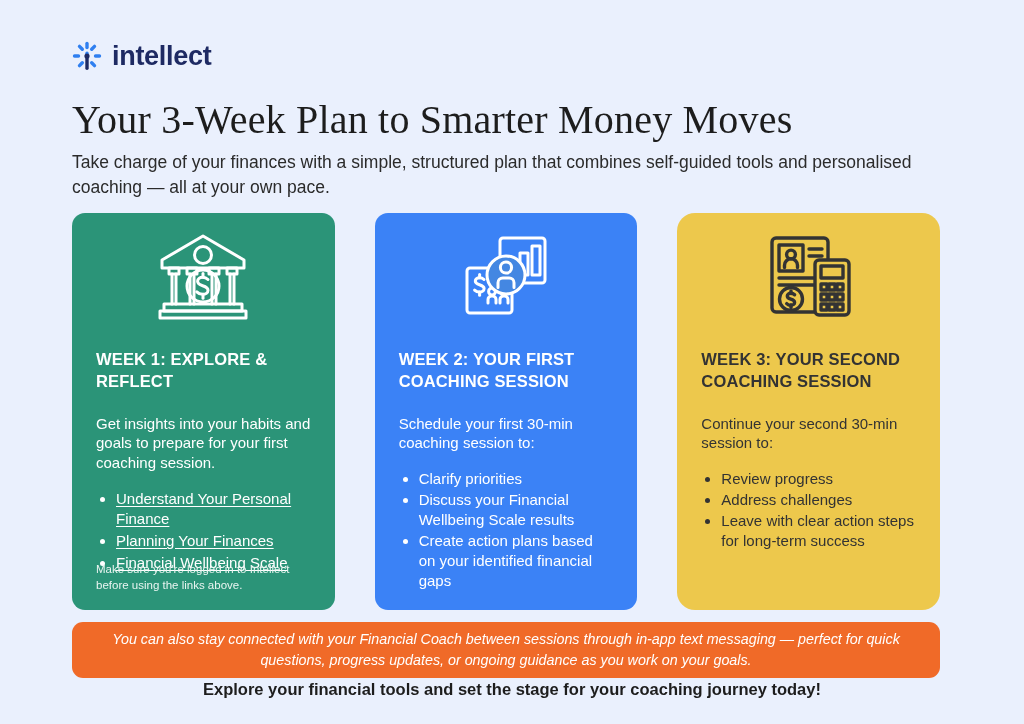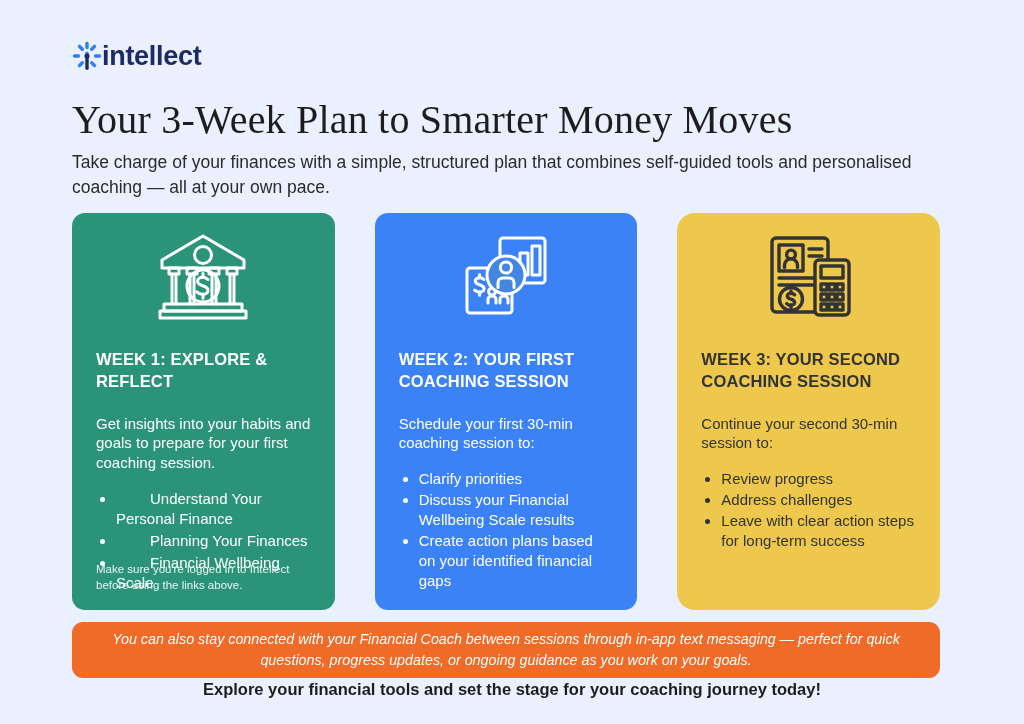--- a/index.html
+++ b/index.html
@@ -23,20 +23,21 @@
     padding: 0;
   }
 
   
   .logo-row {
     position: absolute;
     left: 72px;
     top: 41px;
     display: flex;
     align-items: center;
+    gap: 10px;
   }
   .logo-mark { width: 30px; height: 30px; display: block; }
   .logo-word {
     font-size: 27px;
     font-weight: bold;
     color: #1e2a63;
     letter-spacing: -0.3px;
     line-height: 1;
   }
 
@@ -109,22 +110,22 @@
     margin-top: 16px;
     padding-left: 20px;
     font-size: 15px;
     line-height: 1.33;
   }
   .card-list li { margin-bottom: 1px; }
   .card-list.links li { margin-bottom: 2px; }
   .card-list a,
   .card-list .link {
     color: inherit;
+    text-decoration: underline;
     text-underline-offset: 2px;
-    margin-left: 34px;
   }
   .card-note {
     position: absolute;
     left: 24px;
     bottom: 16px;
     font-size: 11.5px;
     line-height: 1.38;
     color: #e9f5f1;
     width: 225px;
   }

